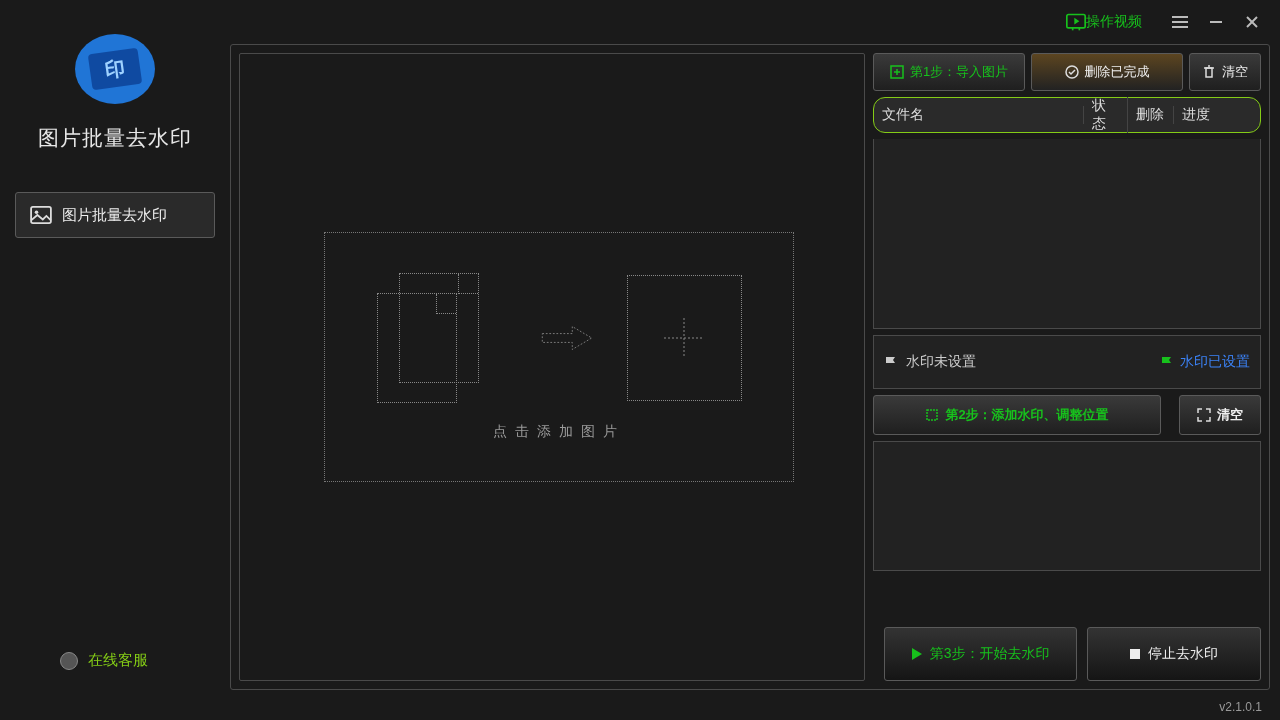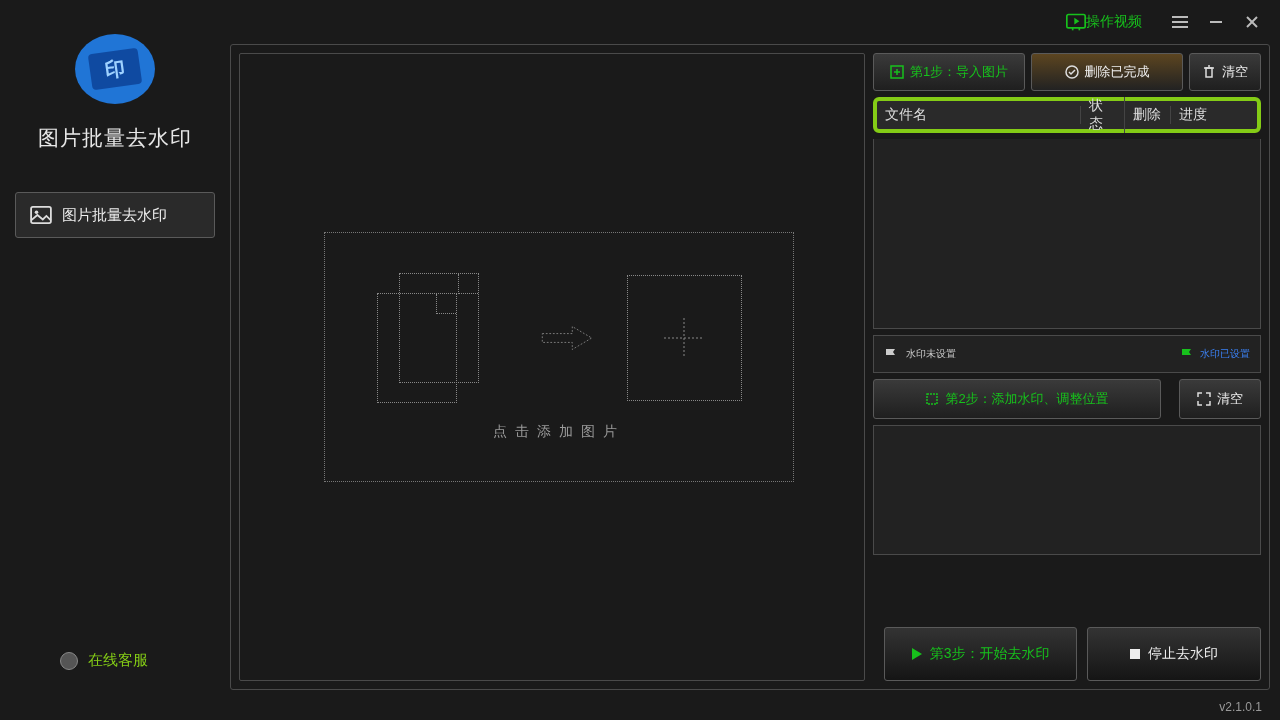--- a/index.html
+++ b/index.html
@@ -38,32 +38,32 @@
   .drop-text { color:#9a9a9a; font-size:14px; letter-spacing:8px;}
 
   
   .panel { width:388px; margin:8px 8px 8px 0; display:flex; flex-direction:column; gap:6px;}
   .panel-row { display:flex; gap:6px;}
   .btn { height:38px; border:1px solid #5a5a5a; border-radius:3px; display:flex; align-items:center; justify-content:center; gap:6px; font-size:13px; cursor:pointer; background:linear-gradient(#3a3a3a,#1f1f1f);}
   .btn svg { width:14px; height:14px;}
   .btn.step1 { flex:1; color:#17c11c;}
   .btn.del-done { flex:1; color:#eee; background:linear-gradient(#5c4520,#222);}
   .btn.clear-top { width:72px; color:#eee;}
-  .table-head { display:flex; height:36px; background:#2a2a2a; border:4px solid #84cc16; border-radius:6px; align-items:center; font-size:14px; color:#ddd;}
+  .table-head { display:flex; height:36px; background:#2a2a2a; border:1px solid #84cc16; border-radius:12px; align-items:center; font-size:14px; color:#ddd;}
   .th { padding:0 8px; border-right:1px solid #444;}
   .th.name { flex:1;}
   .th.status { width:44px;}
   .th.del { width:46px;}
   .th.prog { width:86px; border-right:none;}
   .file-list { height:190px; border:1px solid #4a4a4a; border-top:none; background:#222;}
-  .status-row { height:38px; border:1px solid #4a4a4a; display:flex; align-items:center; padding:8px 10px; justify-content:space-between; font-size:10px; background:#222;}
+  .status-row { height:54px; border:1px solid #4a4a4a; display:flex; align-items:center; padding:8px 10px; justify-content:space-between; font-size:14px; background:#222;}
   .status-row .left { display:flex; align-items:center; gap:8px; color:#ccc;}
   .status-row .right { display:flex; align-items:center; gap:6px; color:#3b82f6;}
   .flag { width:14px; height:14px;}
-  .panel-row2 { display:flex; gap:18px;}
+  .panel-row2 { display:flex; gap:18px;font-weight:bold;}
   .btn.step2 { flex:1; color:#17c11c; height:40px;}
   .btn.clear2 { width:82px; color:#eee; height:40px;}
   .watermark-area { height:130px; border:1px solid #4a4a4a; background:#222;}
   .bottom-row { display:flex; gap:10px; margin-top:auto;}
   .big-btn { flex:1; height:54px; border:1px solid #5a5a5a; border-radius:3px; background:linear-gradient(#333,#151515); display:flex; align-items:center; justify-content:center; gap:8px; font-size:14px; cursor:pointer;}
   .big-btn.start { color:#17c11c;margin-left:11px;}
   .big-btn.stop { color:#eee; flex:0.9;}
   .play-tri { width:0; height:0; border-top:6px solid transparent; border-bottom:6px solid transparent; border-left:10px solid #17c11c;}
   .stop-sq { width:10px; height:10px; background:#eee;}
 

